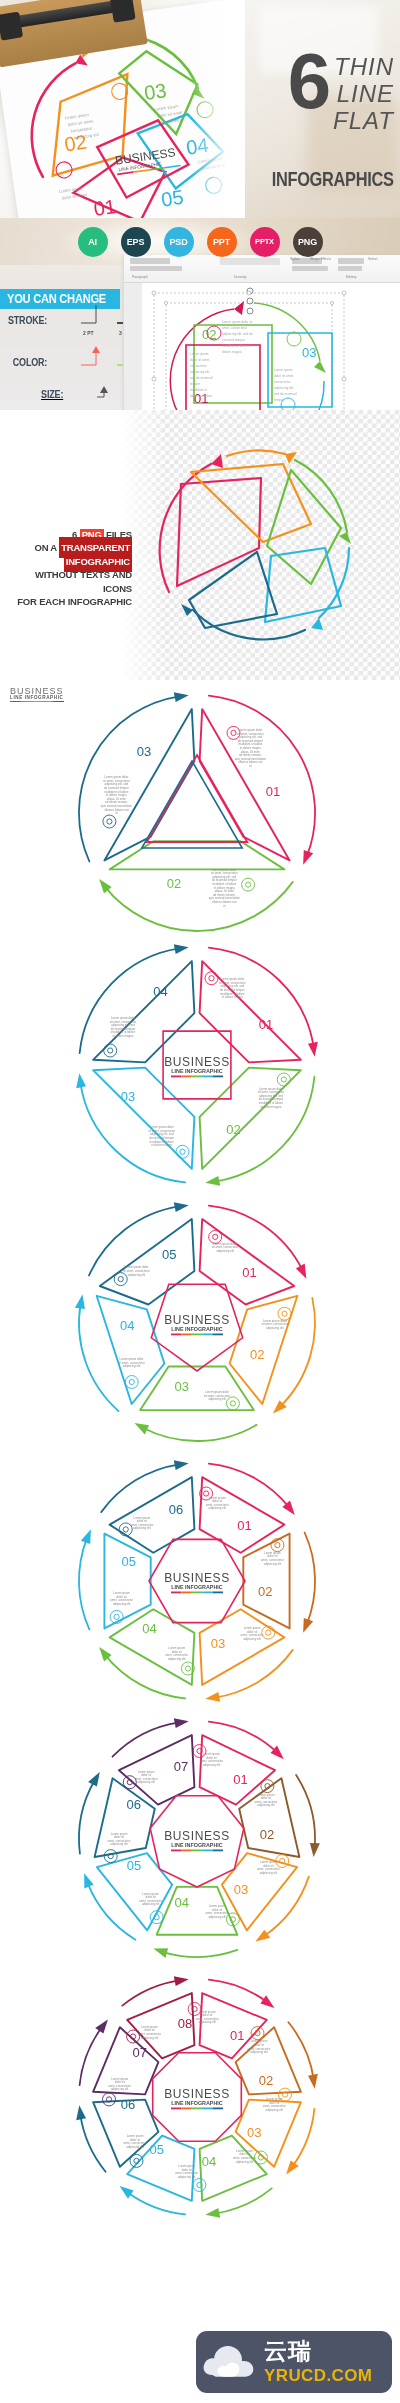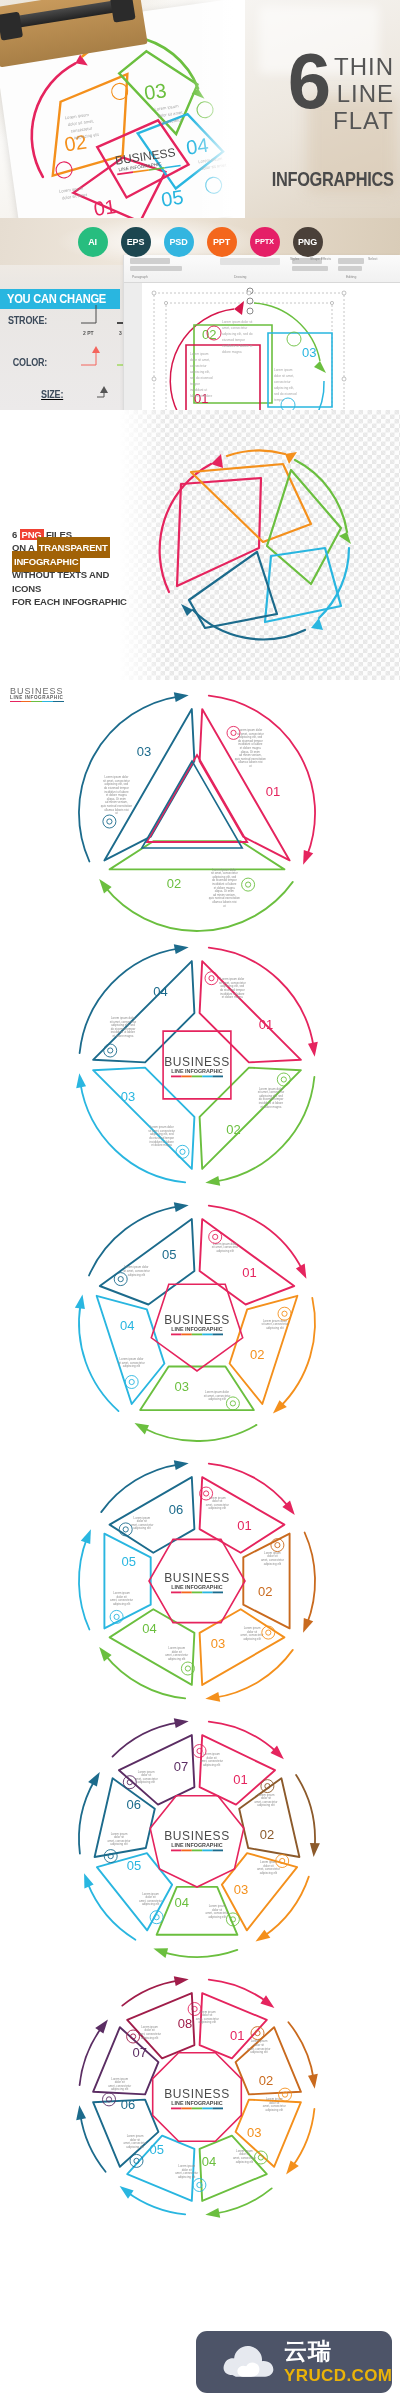--- a/index.html
+++ b/index.html
@@ -62,21 +62,21 @@
   }
   .big6 {
     font-family:"Liberation Sans", sans-serif; font-size:78px; line-height:0.76;
     font-weight:700; color:#4a4a4a; letter-spacing:-3px;
   }
   .thinline {
     display:flex; flex-direction:column; align-items:flex-end; gap:2px; padding-top:2px;
   }
   .thinline span {
     font-size:24px; font-weight:400; letter-spacing:1px; color:#555;
-    line-height:1.05; font-family:"Liberation Sans", sans-serif;
+    line-height:1.05; font-family:"Liberation Sans", sans-serif;font-style:italic;
   }
   .infographics-word {
     position:absolute; right:6px; top:168px; font-size:20px; font-weight:700;
     letter-spacing:-0.4px; color:#4a4a4a; transform: scaleX(0.82); transform-origin: right center;
   }
 
   
   .badges-row {
     position:relative; width:400px; height:47px;
     background: linear-gradient(100deg,#e6ddd1 0%,#efe7dc 35%,#e3d7c6 70%,#d9ccb8 100%);
@@ -129,40 +129,40 @@
   .ribbon {
     height:28px; background:linear-gradient(180deg,#fbfbfb,#f1f1f1);
     border-bottom:1px solid #d8d8d8; position:relative;
   }
   .ribbon-ico { position:absolute; background:#cfcfcf; border-radius:1px; }
   .ribbon-lbl { position:absolute; font-size:3.4px; color:#8a8a8a; }
   .canvas-area { position:absolute; left:18px; top:28px; right:0; bottom:0; background:#fff; }
   .ruler-v { position:absolute; left:0; top:28px; width:18px; bottom:0; background:#ededed; }
 
   
-  .transparent-sec { position:relative; width:400px; height:270px; background:#fff; }
+  .transparent-sec { position:relative; width:400px; height:270px; background:#fff;text-align:right; }
   .checker {
     position:absolute; left:120px; top:0; width:280px; height:270px;
     background-image:
       linear-gradient(45deg,#e8e8e8 25%,transparent 25%,transparent 75%,#e8e8e8 75%),
       linear-gradient(45deg,#e8e8e8 25%,transparent 25%,transparent 75%,#e8e8e8 75%);
     background-size: 9px 9px;
     background-position: 0 0, 4.5px 4.5px;
     background-color:#fdfdfd;
   }
   .checker::before {
     content:""; position:absolute; left:0; top:0; width:46px; height:100%;
     background: linear-gradient(90deg,#ffffff, rgba(255,255,255,0));
   }
   .png-text {
     position:absolute; left:12px; top:118px; width:120px;
     font-size:9.5px; font-weight:700; color:#3d3d3d; line-height:1.42;
     letter-spacing:-0.2px;
   }
-  .png-text .hl { background:#a16207; color:#fff; padding:5px 2px; }
+  .png-text .hl { background:#b91c1c; color:#fff; padding:5px 2px; }
   .png-text .hl-red { background:#f04133; color:#fff; padding:0 2px; }
 
   
   .diagram-block { position:relative; width:400px; background:#fff; }
   .brand-logo { position:relative; display:inline-block; }
   .brand-logo .b1 {
     font-size:9px; letter-spacing:1px; color:#6d6d6d; font-weight:400;
     font-family:"Liberation Sans", sans-serif;
   }
   .brand-logo .b2 {
@@ -173,21 +173,21 @@
   .brand-underline i { flex:1; height:100%; display:block; }
 
   .diag-svg { display:block; }
   .lorem { font-size:2.9px; fill:#8c8c8c; font-family:"Liberation Sans", sans-serif; }
   .numlbl { font-size:13px; font-family:"Liberation Sans", sans-serif; font-weight:400; }
 
   
   .watermark {
     position:absolute; right:8px; bottom:10px;
     width:196px; height:62px; background:#4d5468; border-radius:11px;
-    display:flex; align-items:center; gap:8px; padding:0 24px; z-index:50;
+    display:flex; align-items:center; gap:8px; padding:0 4px; z-index:50;
   }
   .cloud-ico { width:56px; height:40px; position:relative; flex:0 0 auto; }
   .wm-text { display:flex; flex-direction:column; line-height:1; }
   .wm-cn { color:#fff; font-size:23px; font-weight:700; letter-spacing:1px; }
   .wm-en { color:#eab308; font-size:17px; font-weight:700; letter-spacing:0.4px; margin-top:4px; }
 </style>
 </head>
 <body>
 
 <div class="page">

